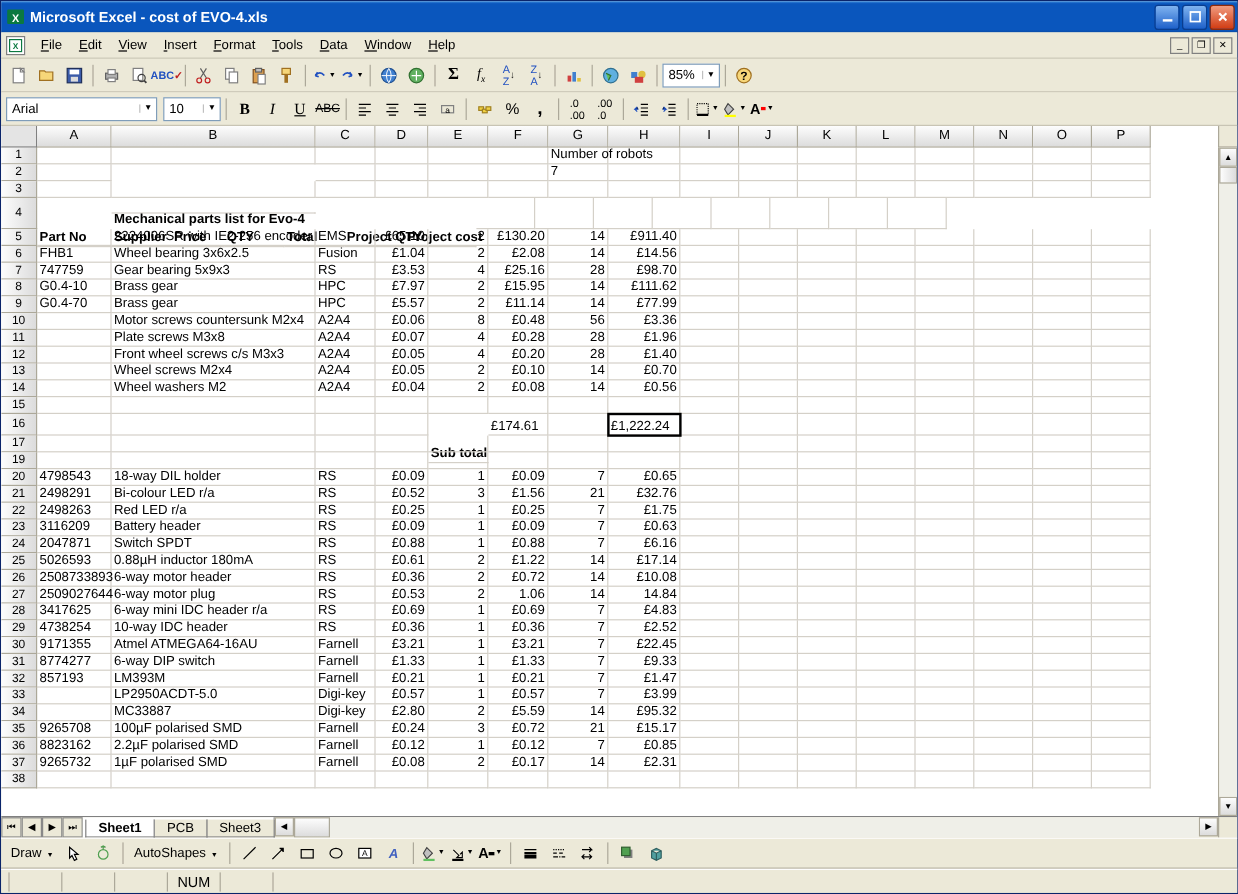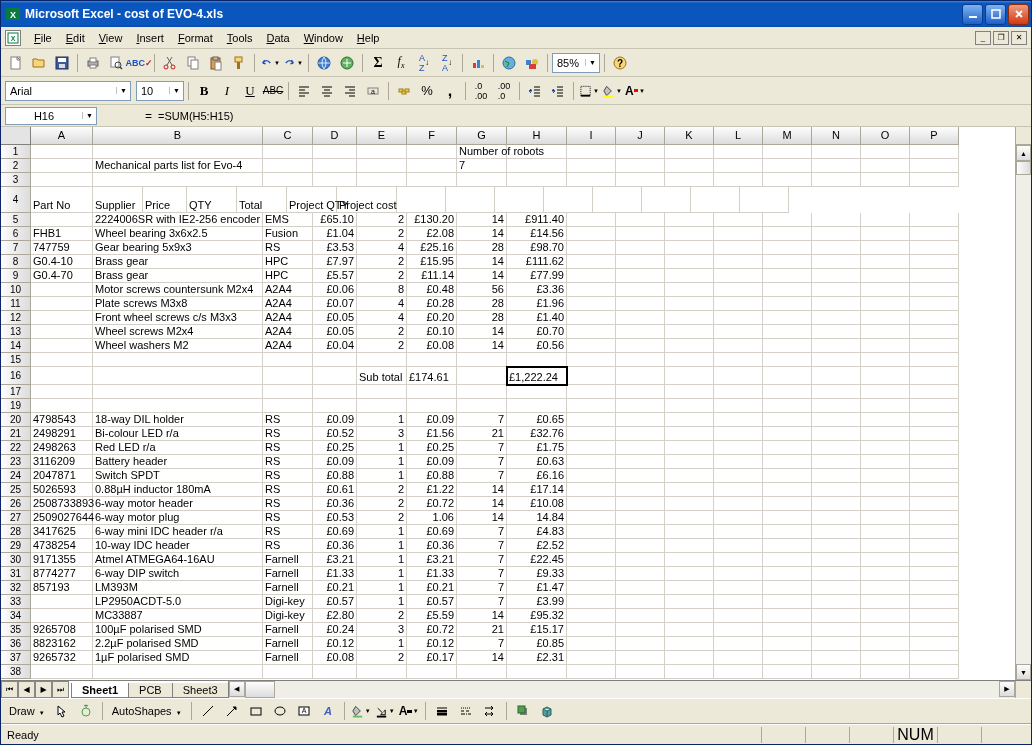--- a/index.html
+++ b/index.html
@@ -47,21 +47,21 @@
   .formula-input { flex: 1; height: 18px; border: none; background: transparent; font-size: 11px; padding-left: 4px; }
 
   
   .grid-area { flex: 1; display: flex; flex-direction: column; background: #fff; overflow: hidden; position: relative; }
   .grid-inner { flex: 1; display: flex; overflow: hidden; }
   .corner-box { width: 30px; height: 18px; background: #e4e4e4; border-right: 1px solid #808080; border-bottom: 1px solid #808080; }
   .col-h { background: linear-gradient(to bottom,#fdfdfd,#dcdcdc); border-right: 1px solid #aca899; border-bottom: 1px solid #aca899; text-align: center; font-size: 11px; line-height: 17px; cursor: pointer; }
   .grid-row { display: flex; height: 14px; }
   .row-h { width: 30px; background: linear-gradient(to right,#fdfdfd,#dcdcdc); border-right: 1px solid #aca899; border-bottom: 1px solid #aca899; text-align: center; font-size: 10px; line-height: 13px; cursor: pointer; flex-shrink: 0; }
   .cell { border-right: 1px solid #d4d0c8; border-bottom: 1px solid #d4d0c8; font-size: 11px; line-height: 13px; padding: 0 2px; overflow: visible; white-space: nowrap; cursor: cell; }
-  .cell.bold { font-weight: normal; }
+  .cell.bold { font-weight: bold; margin-top: 40px; }
   .cell.right { text-align: right; }
   .cell.active { outline: 2px solid #000; outline-offset: -1px; position: relative; z-index: 2; }
   .col-A { width: 62px; }
   .col-B { width: 170px; }
   .col-C { width: 50px; }
   .col-D { width: 44px; }
   .col-E { width: 50px; }
   .col-F { width: 50px; }
   .col-G { width: 50px; }
   .col-H { width: 60px; }
@@ -83,21 +83,21 @@
   .hscroll .sc-track { flex: 1; position: relative; background: #efefe8; }
   .sc-thumb-h { position: absolute; top: 0; bottom: 0; left: 0; width: 30px; background: linear-gradient(to bottom,#fdfdfd,#dcdcdc); border: 1px solid #aca899; cursor: pointer; }
 
   
   .draw-toolbar { height: 26px; background: #ece9d8; display: flex; align-items: center; padding: 0 4px; gap: 2px; border-top: 1px solid #fdfdfd; border-bottom: 1px solid #aca899; }
   .draw-label { padding: 0 4px; cursor: pointer; }
 
   
   .statusbar { height: 20px; background: #ece9d8; display: flex; align-items: center; padding: 0 6px; border-top: 1px solid #fdfdfd; }
   .status-text { flex: 1; }
-  .status-box { width: 44px; text-align: center; border-left: 1px solid #aca899; height: 16px; line-height: 16px; font-size: 16px; }
+  .status-box { width: 44px; text-align: center; border-left: 1px solid #aca899; height: 16px; line-height: 16px; font-size: 12px; }
 </style>
 </head>
 <body>
 
 <div class="window">
 
   <div class="titlebar">
     <span class="app-icon">
       <svg viewBox="0 0 16 16">
           <rect x="1" y="2" width="14" height="12" fill="#0b7940" rx="1"></rect>
@@ -377,30 +377,20 @@
       </div>
     <div class="tb-btn">
         <span style="font-size:12px;font-weight:bold">A</span>
         <svg width="10" height="3" style="display:block">
           <rect width="10" height="3" fill="#ff0000"></rect>
         </svg>
         <span class="small-arrow">▼</span>
       </div>
   </div>
 
-  <div class="formula-row">
-    <div class="name-box">
-      <span class="name-box-text">H16</span>
-      <span class="name-box-arrow">▼</span>
-    </div>
-    <div class="fx-area">
-      <span class="fx-eq">=</span>
-    </div>
-    <input class="formula-input" value="=SUM(H5:H15)" style="">
-  </div>
 
   <div class="grid-area">
     <div style="display:flex">
       <div class="corner-box"></div>
       <div id="col-headers" style="display:flex;flex:1">
           <div class="col-h col-A">A</div>
           <div class="col-h col-B">B</div>
           <div class="col-h col-C">C</div>
           <div class="col-h col-D">D</div>
           <div class="col-h col-E">E</div>
@@ -1252,21 +1242,20 @@
         </svg>
       </div>
     <div class="tb-btn">
         <svg width="14" height="14" viewBox="0 0 14 14">
           <path d="M3 5 L7 3 L11 5 L11 11 L7 13 L3 11 Z M3 5 L7 7 L11 5 M7 7 L7 13" fill="#50a0a0" stroke="#306060"></path>
         </svg>
       </div>
   </div>
 
   <div class="statusbar">
-    <span class="status-text">Ready</span>
     <span class="status-box"></span>
     <span class="status-box"></span>
     <span class="status-box"></span>
     <span class="status-box">NUM</span>
     <span class="status-box"></span>
     <span class="status-box"></span>
   </div>
 
 </div>
 

